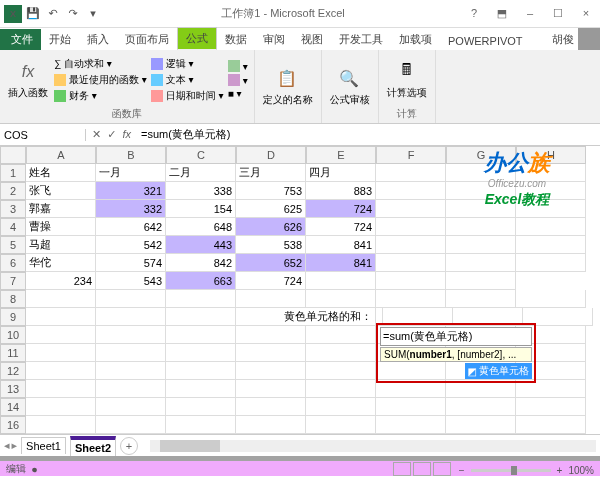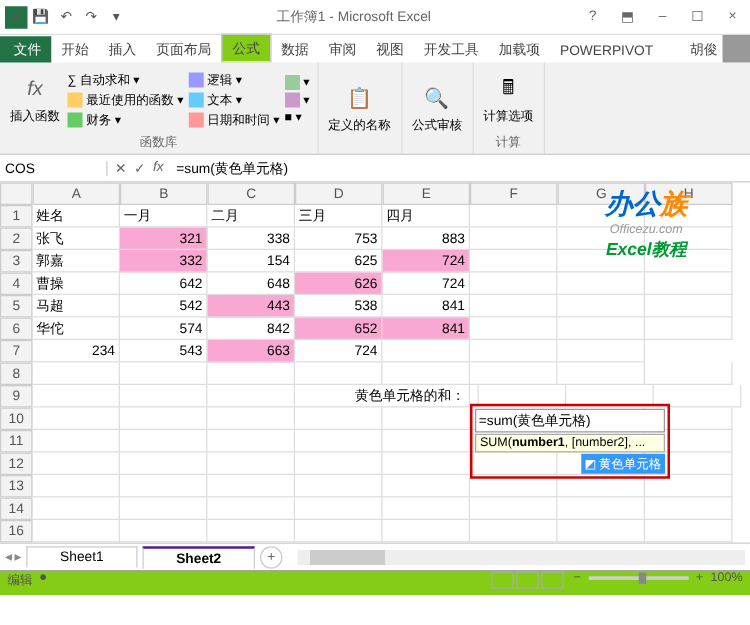--- a/index.html
+++ b/index.html
@@ -34,38 +34,38 @@
 .grid-area { position: relative; }
 .col-headers { display: flex; height: 18px; }
 .corner, .col-h, .row-h { background: #f3f3f3; border: 1px solid #ccc; display: flex; align-items: center; justify-content: center; font-size: 11px; color: #555; }
 .corner { width: 26px; }
 .col-h { width: 70px; cursor: pointer; }
 .rows { }
 .row { display: flex; height: 18px; }
 .row-h { width: 26px; justify-content: center; cursor: pointer; }
 .cell { width: 70px; border-right: 1px solid #ddd; border-bottom: 1px solid #ddd; padding: 0 3px; display: flex; align-items: center; font-size: 11px; }
 .cell.r { justify-content: flex-end; }
-.hl { background: #f9a8d4; }
+.hl { background: #c4b5fd; }
 .branding { position: absolute; right: 50px; top: 2px; text-align: center; font-style: italic; }
 .brand1 { color: #0066cc; font-weight: bold; font-size: 22px; font-family: "SimHei", sans-serif; }
 .brand1 .k { color: #ff8800; }
 .brand2 { color: #999; font-size: 10px; }
 .brand3 { color: #009933; font-weight: bold; font-size: 14px; margin-top: 2px; }
 .editbox { position: absolute; border: 2px solid #cc0000; padding: 2px; }
 .editcell { background: #fff; border: 1px solid #999; padding: 1px 2px; font-size: 11px; }
 .tooltip { background: #ffffe1; border: 1px solid #aaa; font-size: 10px; padding: 1px 3px; margin-top: 1px; }
 .dropdown-item { background: #3399ff; color: #fff; font-size: 10px; padding: 1px 3px; display: inline-flex; align-items: center; gap: 2px; margin-top: 1px; }
 .sheet-tabs { height: 22px; display: flex; align-items: center; border-top: 1px solid #ccc; padding: 0 4px; gap: 4px; }
 .sheet-nav { display: flex; gap: 2px; color: #888; }
-.sheet-tab { padding: 2px 26px; border: 1px solid #ccc; border-bottom: none; font-size: 11px; cursor: pointer; background: #fff; }
-.sheet-tab.active { background: #fff; font-weight: bold; border-top: 2px solid #4c1d95; }
+.sheet-tab { padding: 2px 4px; border: 1px solid #ccc; border-bottom: none; font-size: 11px; cursor: pointer; background: #fff; }
+.sheet-tab.active { background: #fff; font-weight: bold; border-top: 4px solid #4c1d95; }
 .sheet-add { width: 18px; height: 18px; border: 1px solid #ccc; border-radius: 50%; display: flex; align-items: center; justify-content: center; cursor: pointer; color: #666; }
 .scroll-h { flex: 1; height: 12px; background: #eee; margin-left: 8px; position: relative; }
 .scroll-h .thumb { position: absolute; left: 10px; width: 60px; height: 100%; background: #ccc; }
-.status { height: 20px; background: #84cc16; display: flex; align-items: flex-start; padding: 0 6px; border-top: 1px solid #a3a3a3; font-size: 10px; color: #555; }
+.status { height: 20px; background: #f0abfc; display: flex; align-items: flex-end; padding: 0 6px; border-top: 5px solid #a3a3a3; font-size: 10px; color: #555; }
 .status .modes { margin-left: auto; display: flex; gap: 2px; }
 .status .modes span { width: 18px; height: 14px; border: 1px solid #aaa; cursor: pointer; }
 .status .zoom { display: flex; align-items: center; gap: 6px; margin-left: 8px; }
 .zoomslider { width: 80px; height: 3px; background: #ccc; position: relative; }
 .zoomslider .zt { position: absolute; left: 50%; top: -3px; width: 6px; height: 9px; background: #888; }
 </style>
 </head>
 <body>
 
 <div class="titlebar">

